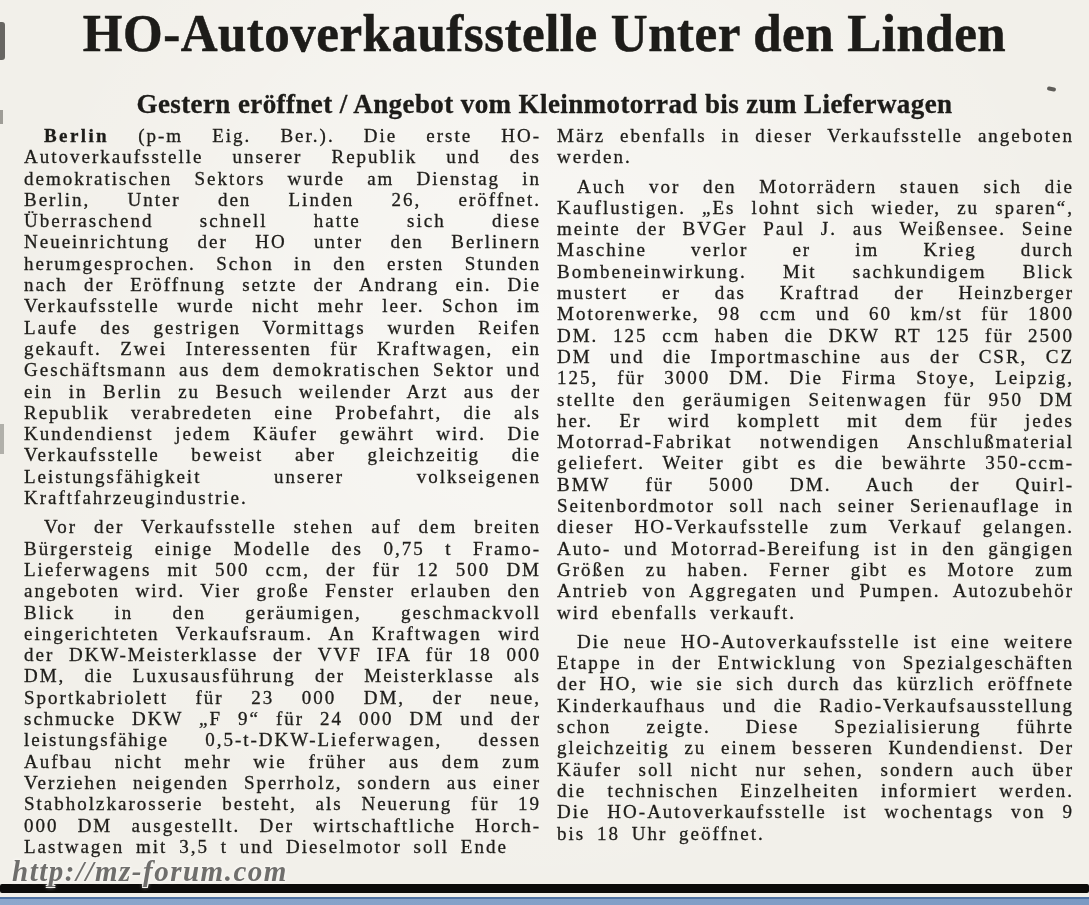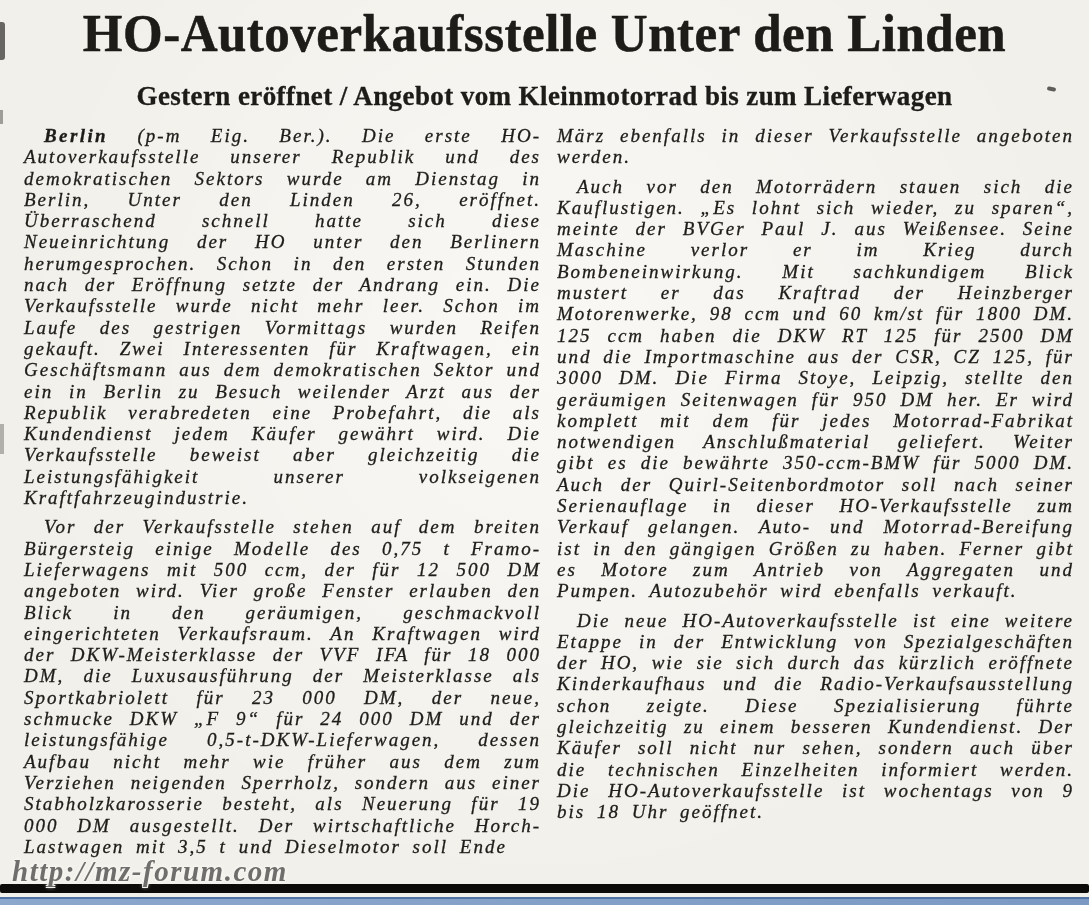--- a/index.html
+++ b/index.html
@@ -25,37 +25,36 @@
     line-height: 62px;
     font-weight: bold;
     letter-spacing: 0.5px;
     -webkit-text-stroke: 0.5px #151412;
     transform: scaleY(1.04);
   }
 
   .subheadline {
     position: absolute;
     top: 72px; left: 12px; right: 12px;
-    margin: 8px;
+    margin: 16px;
     text-align: center;
     font-size: 27px;
     line-height: 32px;
     font-weight: bold;
     letter-spacing: 0.4px;
     -webkit-text-stroke: 0.3px #1a1916;
   }
 
   .columns {
     position: absolute;
     top: 125px;
     left: 24px;
     width: 1054px;
     display: flex;
     gap: 16px;
-    font-style: italic;
   }
 
   .col {
     width: 517px;
     text-align: justify;
     font-size: 19px;
     line-height: 21.3px;
     letter-spacing: 2px;
     word-spacing: 5px;
     -webkit-text-stroke: 0.3px #23221e;

